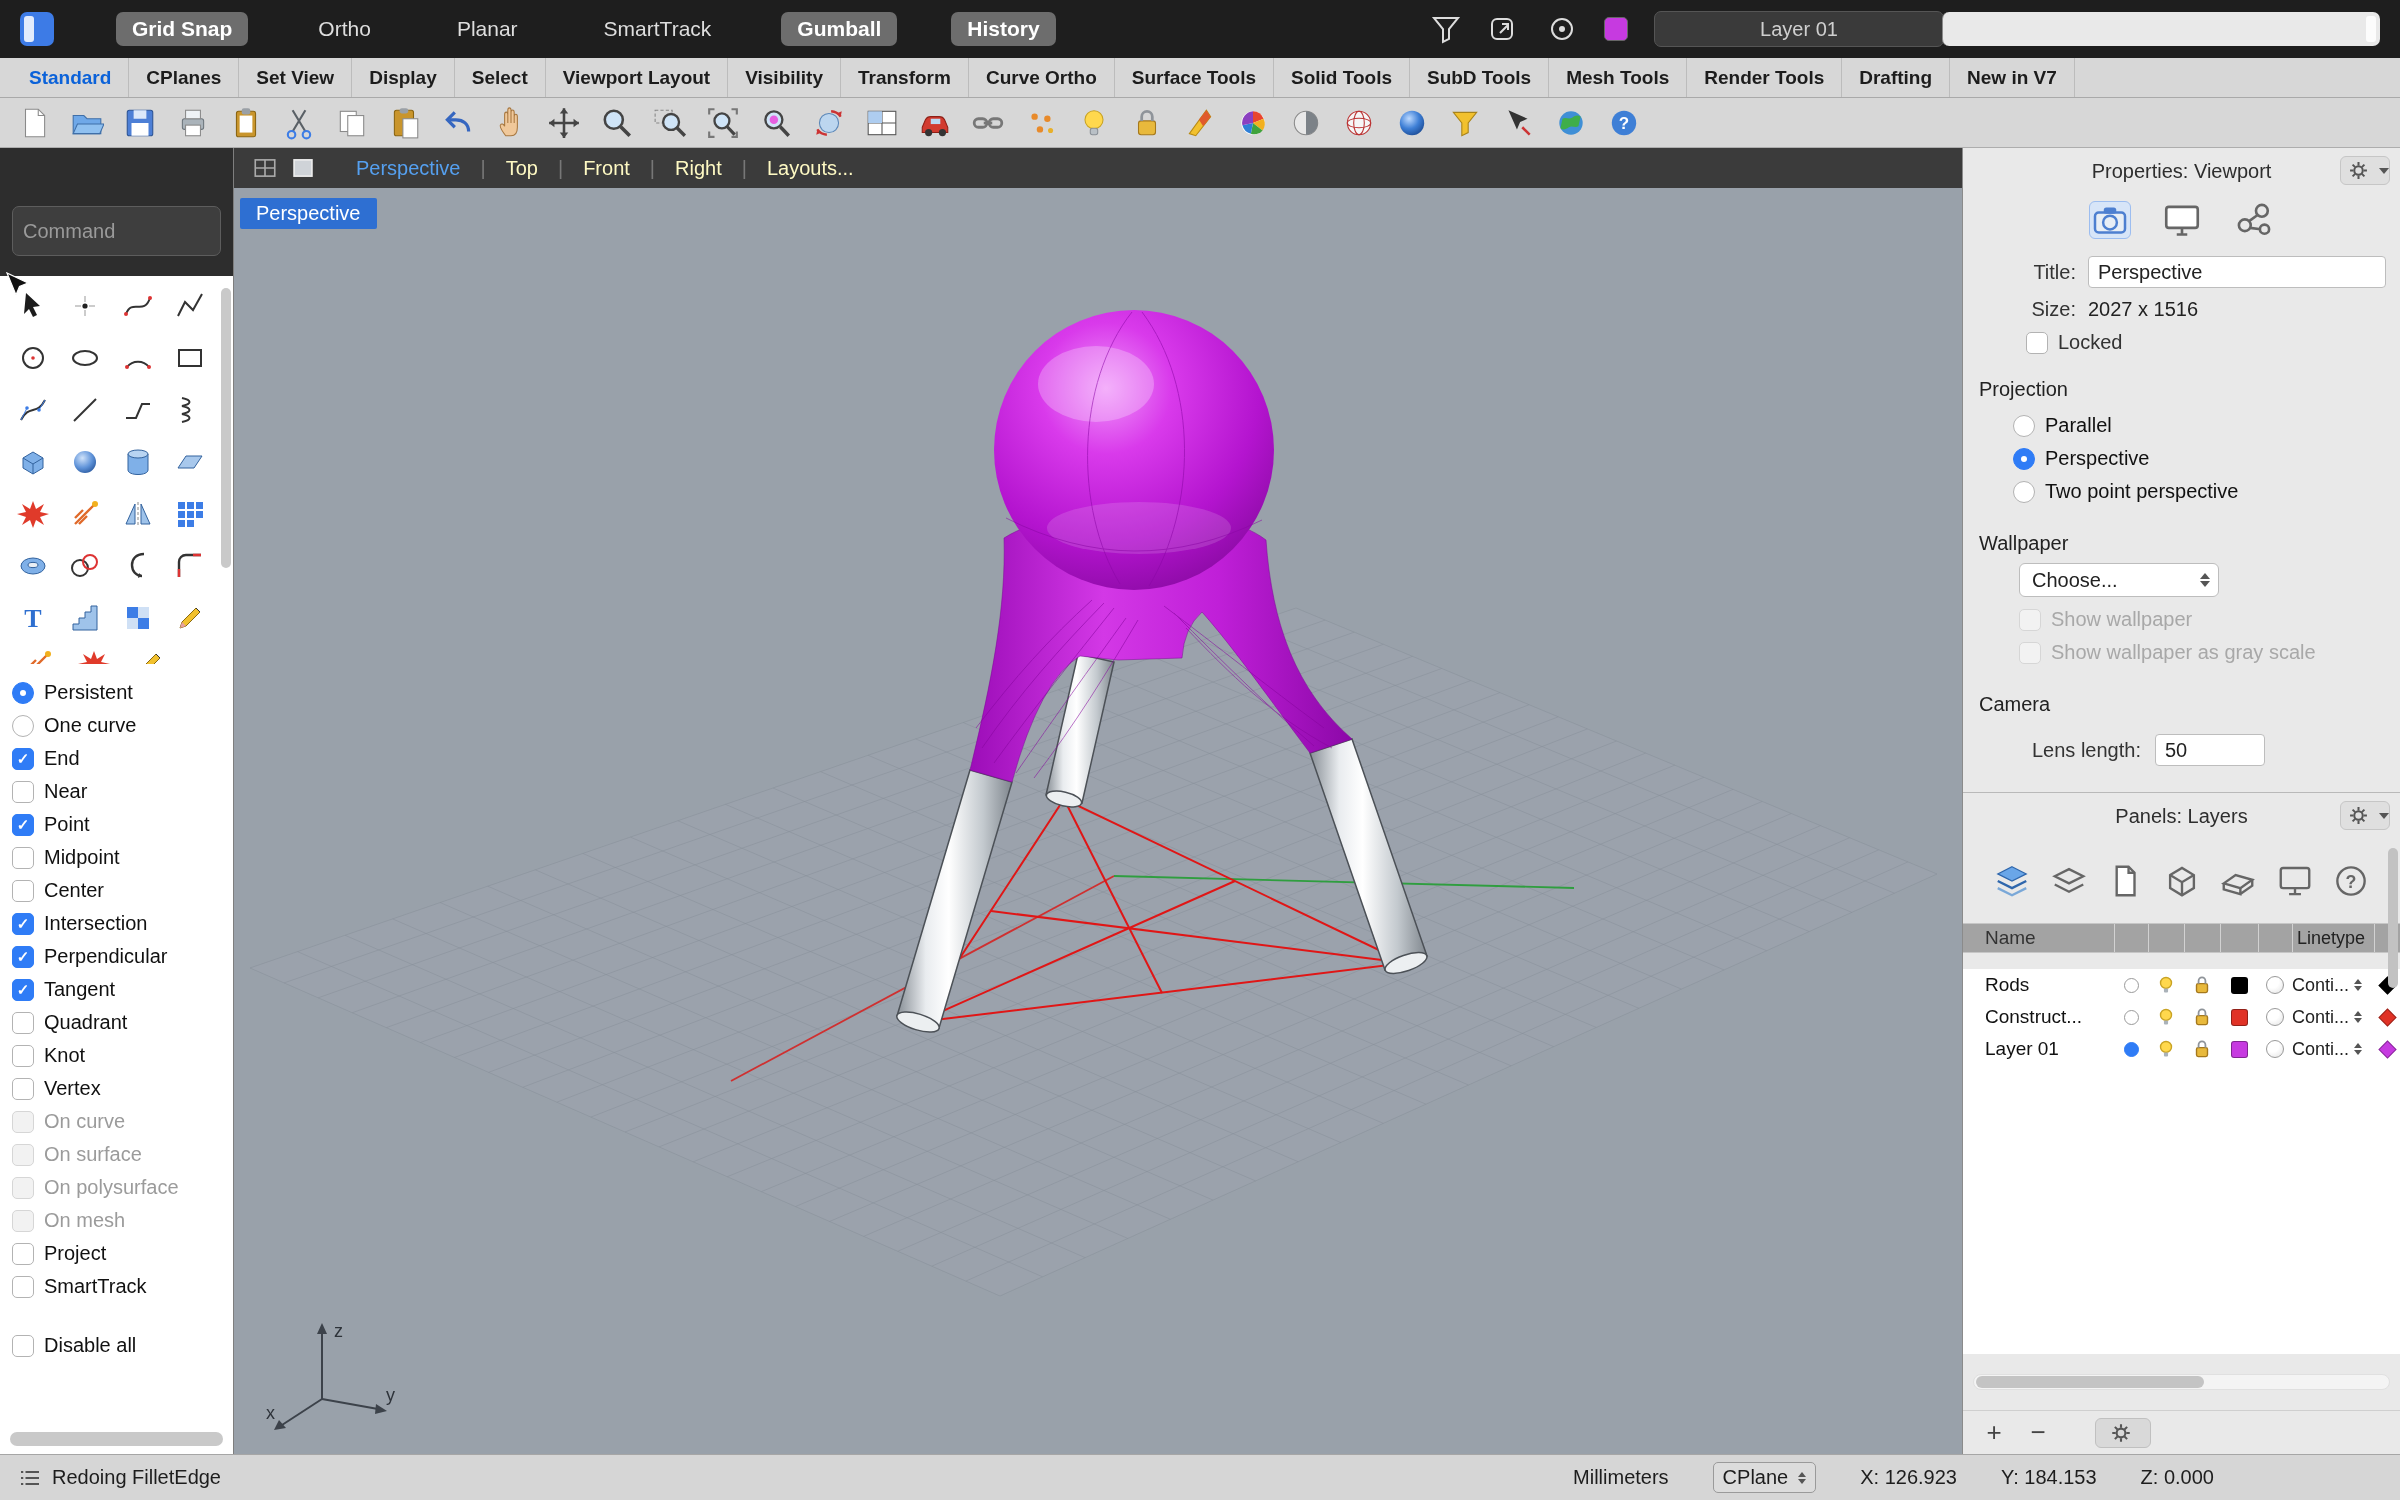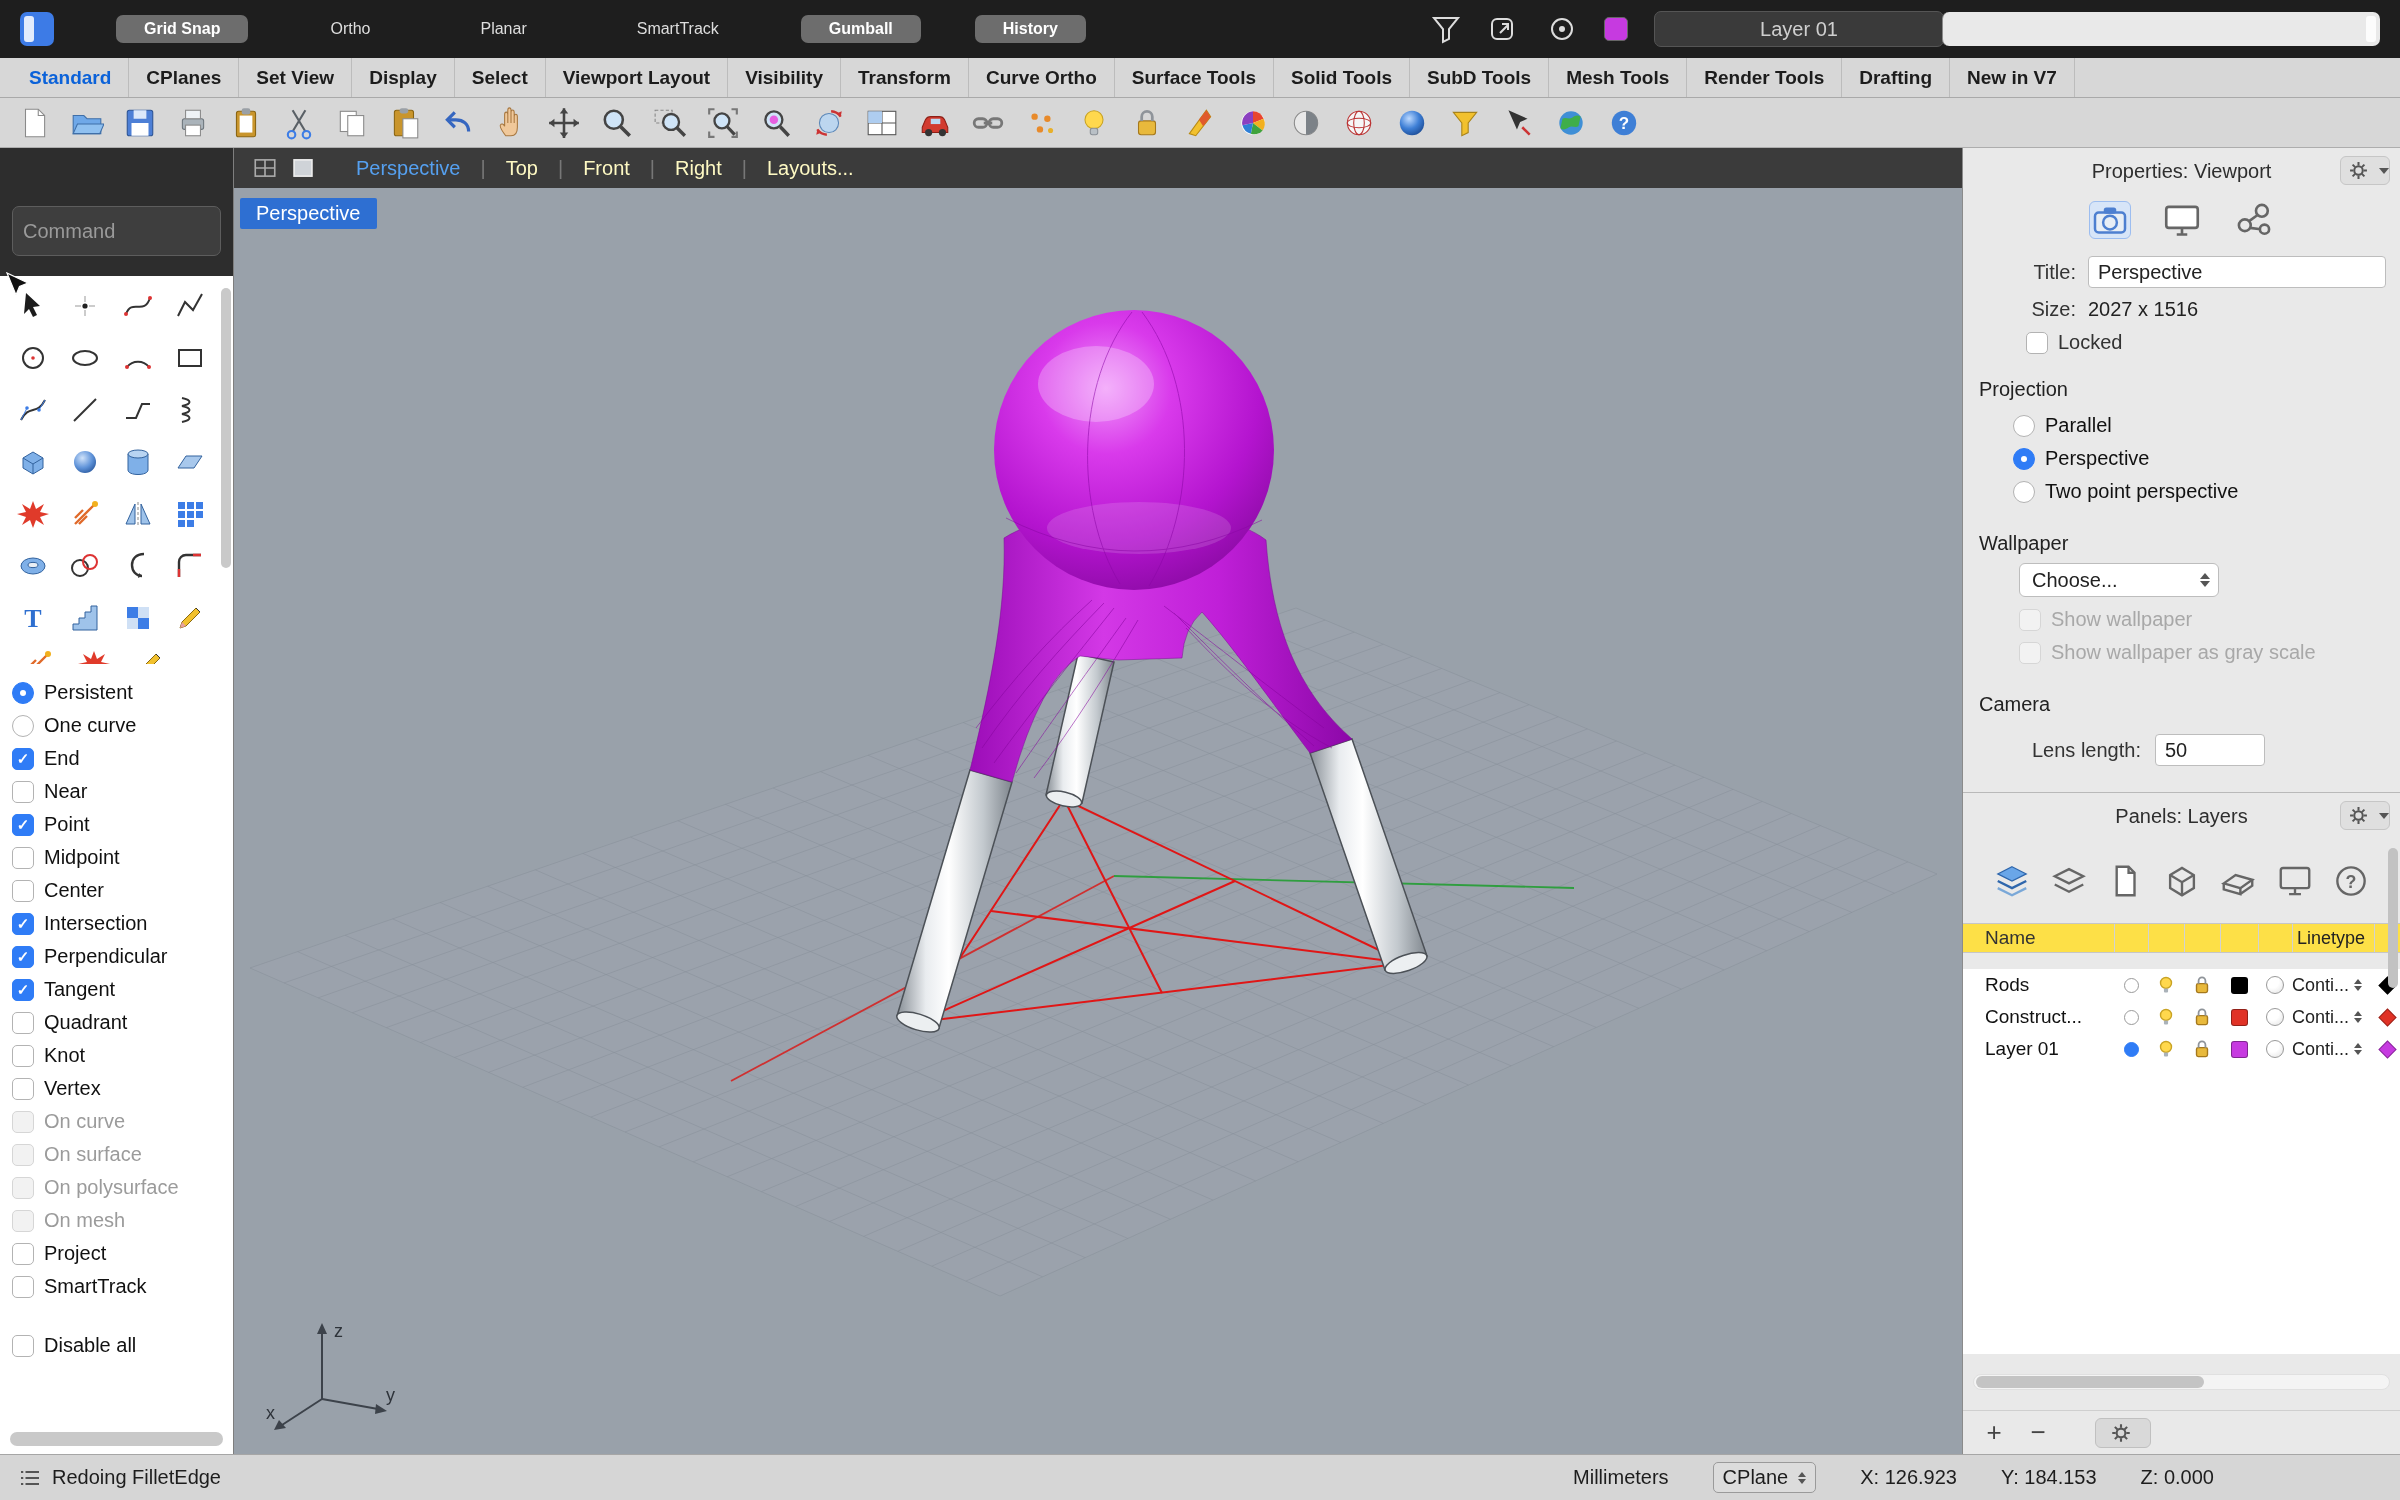--- a/index.html
+++ b/index.html
@@ -9,21 +9,21 @@
 
   
   .topbar { height:58px; background:#1e1e1e; display:flex; align-items:center; padding:0 20px;
             flex:0 0 auto; position:relative; }
   .win-icon { width:34px; height:34px; border-radius:7px; background:#3d7be6; position:relative; flex:0 0 auto; }
   .win-icon::after { content:""; position:absolute; left:4px; top:4px; bottom:4px; width:10px;
                      background:rgba(255,255,255,.85); border-radius:3px; }
   .win-icon.right { position:absolute; right:20px; top:12px; }
   .win-icon.right::after { left:auto; right:4px; }
   .toggles { display:flex; align-items:center; gap:54px; margin-left:62px; }
-  .toggle { color:#dedede; font-size:16px; padding:5px 28px; border-radius:7px; white-space:nowrap; }
+  .toggle { color:#dedede; font-size:21px; padding:5px 16px; border-radius:7px; white-space:nowrap; }
   .toggle.active { background:#6d6d6d; color:#fff; font-weight:bold; }
   .topbar-right { margin-left:auto; margin-right:436px; display:flex; align-items:center; gap:26px; }
   .tb-ic { width:32px; height:32px; }
   .tb-ic svg { width:100%; height:100%; }
   .swatch { width:24px; height:24px; border-radius:5px; border:1px solid #666; }
   .layer-chip { width:290px; height:36px; background:#3a3a3a; border:1px solid #555; border-radius:7px;
                 color:#cfcfcf; display:flex; align-items:center; justify-content:center; font-size:20px; }
 
   
   .ribbon { height:40px; background:#d7d7d7; border-bottom:1px solid #a9a9a9; display:flex;
@@ -123,21 +123,21 @@
   .stepper.sm .dn { border-top-width:5px; }
   .right-vscroll { position:absolute; right:2px; top:700px; width:10px; height:140px;
                    background:#c2c2c2; border-radius:5px; }
 
   
   .layers { flex:1; display:flex; flex-direction:column; min-height:0; border-top:1px solid #b9b9b9;
             margin-top:26px;gap:16px; }
   .l-icons { height:52px; display:flex; align-items:center; justify-content:space-between;
              padding:0 30px; flex:0 0 auto; }
   .l-icons .picon { width:38px; }
-  .ltable-head { height:30px; background:#fde047; border-top:1px solid #c6c6c6;
+  .ltable-head { height:30px; background:#a3a3a3; border-top:1px solid #c6c6c6;
                  border-bottom:1px solid #c6c6c6; display:flex; align-items:center; font-size:19px;
                  color:#333; flex:0 0 auto; }
   .hcell { border-left:1px solid #d2d2d2; height:100%; display:flex; align-items:center; padding-left:4px; }
   .c-name { flex:1; padding-left:22px; display:flex; align-items:center; min-width:0;
             white-space:nowrap; overflow:hidden; }
   .c-cur { width:34px; } .c-bulb { width:36px; } .c-lock { width:36px; }
   .c-swatch { width:38px; } .c-mat { width:34px; } .c-lt { width:82px; } .c-dia { width:26px; }
   .c-cur,.c-bulb,.c-lock,.c-swatch,.c-mat,.c-dia { display:flex; align-items:center; justify-content:center; flex:0 0 auto; }
   .c-lt { display:flex; align-items:center; gap:5px; flex:0 0 auto; font-size:18px; color:#222; }
   .lrows { flex:1; background:#fff; overflow:hidden; }

